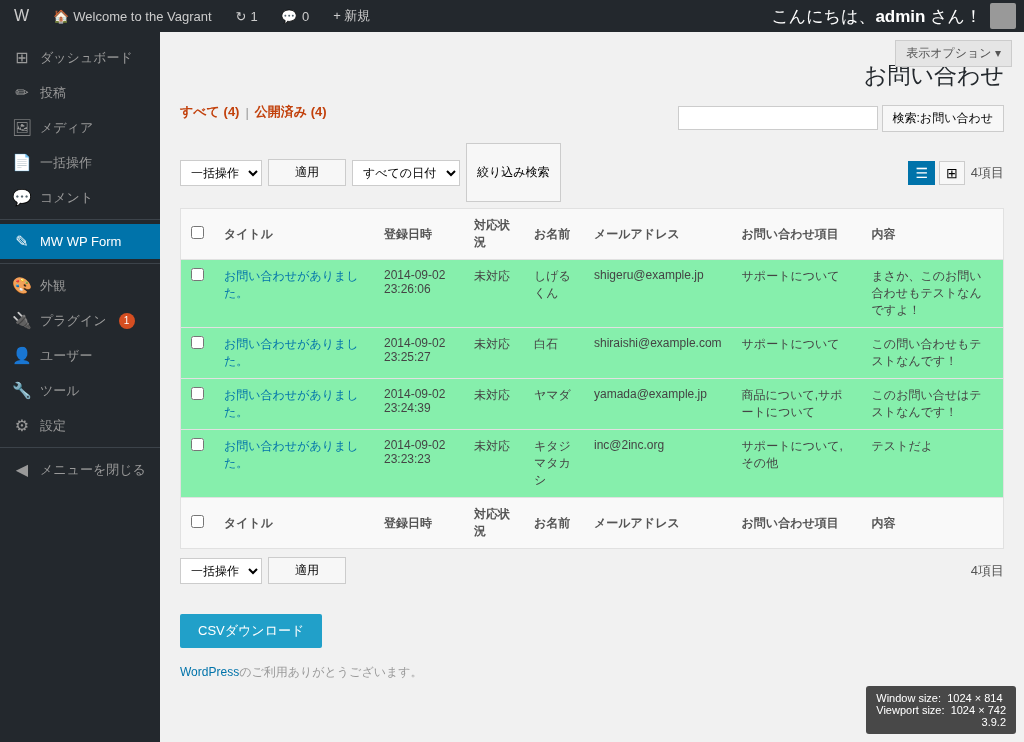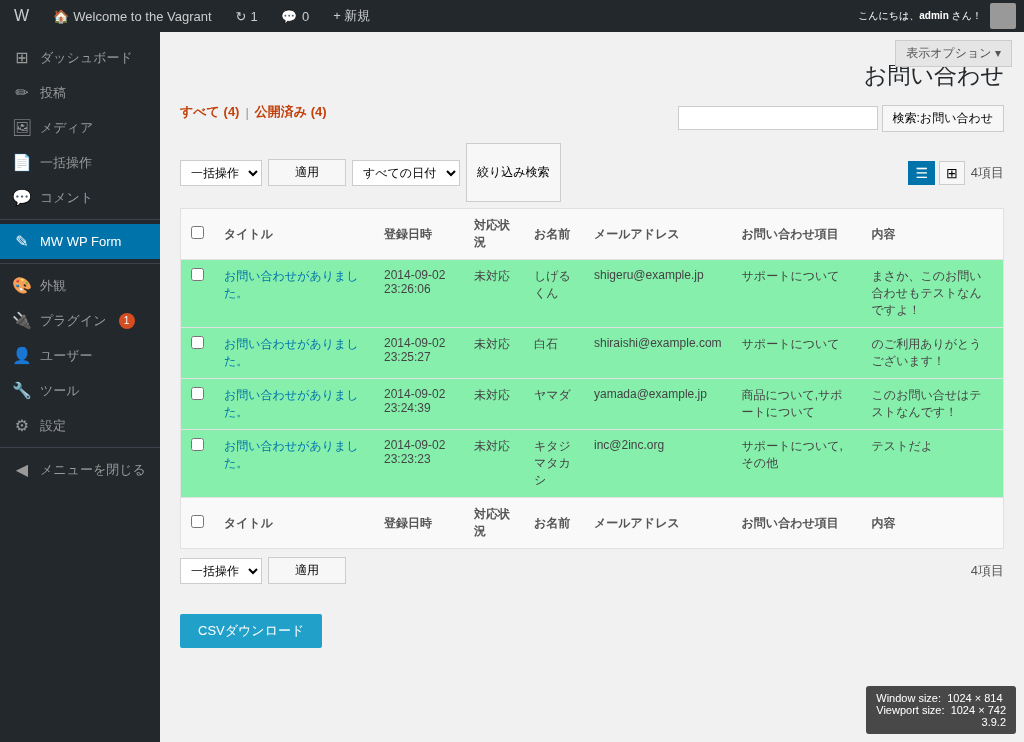--- a/index.html
+++ b/index.html
@@ -15,21 +15,21 @@
       padding: 0 8px;
       position: fixed;
       top: 0; left: 0; right: 0;
       z-index: 100;
       font-size: 13px;
     }
     .adminbar-left { display: flex; align-items: center; gap: 12px; flex: 1; }
     .adminbar-right { display: flex; align-items: center; gap: 8px; color: #ccc; font-size: 13px; }
     .adminbar-item { color: #ccc; display: flex; align-items: center; gap: 4px; cursor: pointer; padding: 0 6px; }
     .adminbar-item .icon { font-size: 16px; }
-    .admin-greeting { color: #fff; font-size: 10px; }
+    .admin-greeting { color: #fff; font-size: 17px; }
     .admin-name { color: #fff; font-weight: bold; }
 
     
     .wp-layout { display: flex; margin-top: 32px; min-height: calc(100vh - 32px); }
 
     
     #adminmenu {
       background: #23282d;
       width: 160px;
       min-height: 100%;
@@ -421,21 +421,21 @@
         <input type="checkbox" style="">
       </td>
       <td class="col-title">
         <a href="#" class="title-link">お問い合わせがありました。</a>
       </td>
       <td class="col-date">2014-09-02 23:25:27</td>
       <td class="col-status">未対応</td>
       <td class="col-name">白石</td>
       <td class="col-email">shiraishi@example.com</td>
       <td class="col-subject">サポートについて</td>
-      <td class="col-content">のご利用ありがとうございます！</td>
+      <td class="col-content">この問い合わせもテストなんです！</td>
     </tr>
           <tr>
       <td class="col-cb">
         <input type="checkbox" style="">
       </td>
       <td class="col-title">
         <a href="#" class="title-link">お問い合わせがありました。</a>
       </td>
       <td class="col-date">2014-09-02 23:24:39</td>
       <td class="col-status">未対応</td>
@@ -498,20 +498,23 @@
       </div>
       <div class="right-group">
         <span class="item-count">4項目</span>
       </div>
     </div>
 
     <div class="csv-section">
       <button class="csv-btn">CSVダウンロード</button>
     </div>
 
+    <div class="wp-footer">
+      <a href="#">WordPress</a><span>のご利用ありがとうございます。</span>
+    </div>
   </div>
 </div>
 
 <div class="window-info">
   <div>Window size: &nbsp;1024 × 814</div>
   <div>Viewport size: &nbsp;1024 × 742</div>
   <div style="text-align:right;">3.9.2</div>
 </div>
 
 </body></html>

